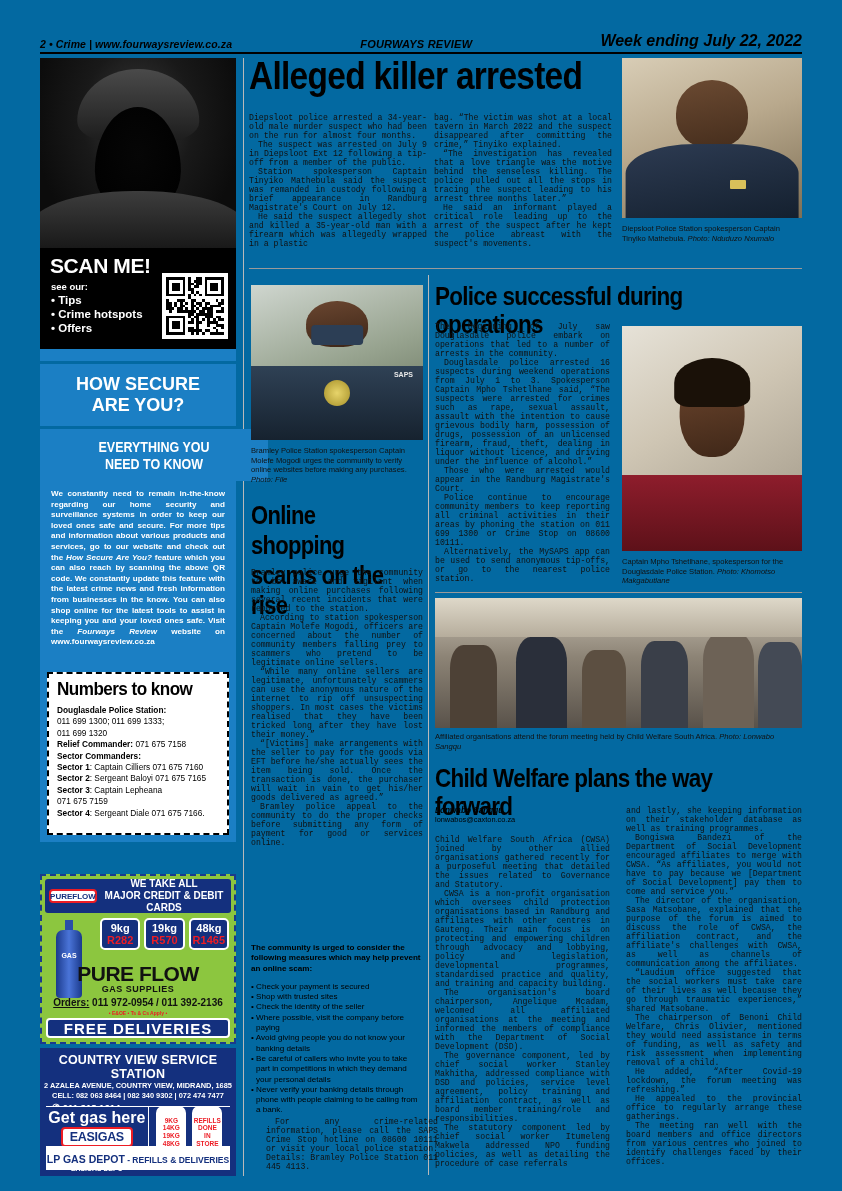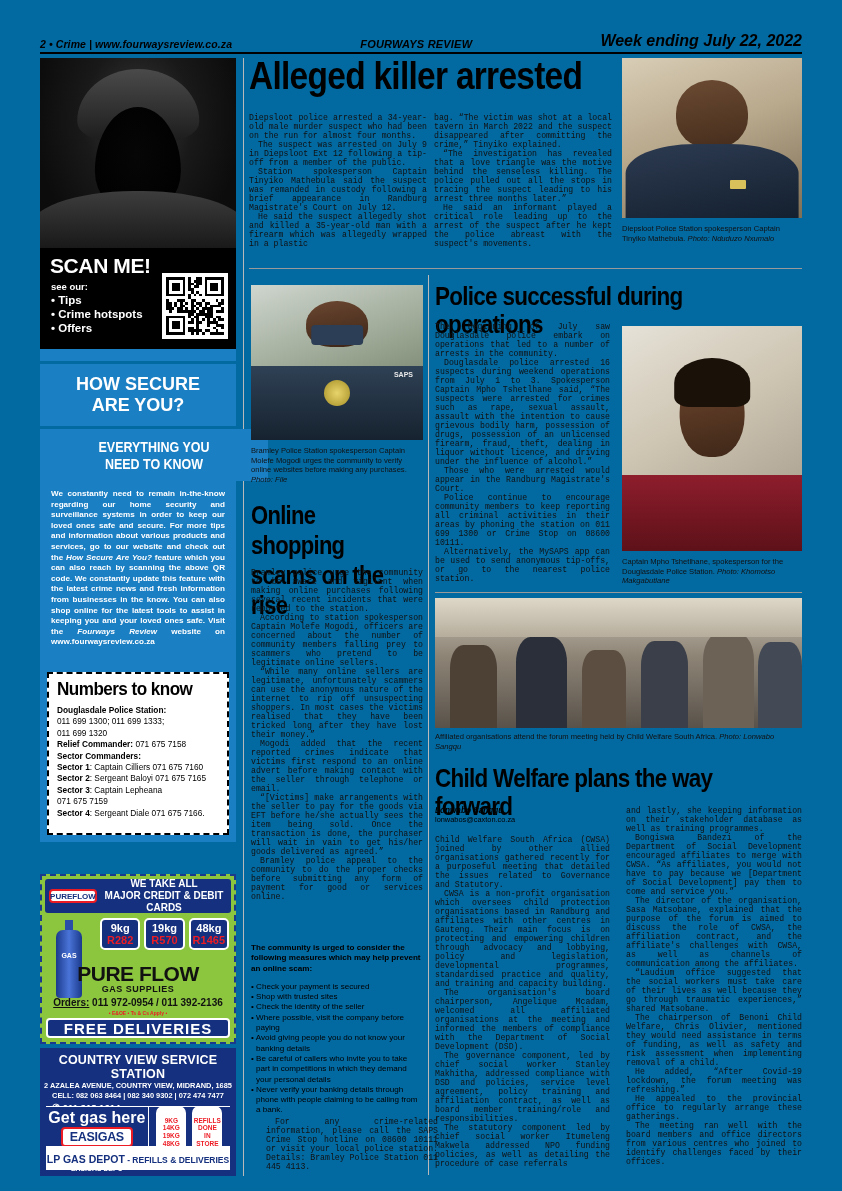--- a/index.html
+++ b/index.html
@@ -784,21 +784,20 @@
   <div class="caption" style="position:absolute; left:251px; top:446px; width:172px;">
     <span>Bramley Police Station spokesperson Captain Molefe Mogodi urges the community to verify online websites before making any purchases. </span><i>Photo: File</i>
   </div>
 
   <div class="headline hl-online" style="width:182px;">Online shopping scams on the rise</div>
 
   <div class="body-txt" style="position:absolute; left:251px; top:568px; width:172px;">
     <p class="noind">Bramley police urge the community to be aware and vigilant when making online purchases following several recent incidents that were reported to the station.</p>
     <p>According to station spokesperson Captain Molefe Mogodi, officers are concerned about the number of community members falling prey to scammers who pretend to be legitimate online sellers.</p>
     <p>“While many online sellers are legitimate, unfortunately scammers can use the anonymous nature of the internet to rip off unsuspecting shoppers. In most cases the victims realised that they have been tricked long after they have lost their money.”</p>
-    <p>Mogodi added that the recent reported crimes indicate that victims first respond to an online advert before making contact with the seller through telephone or email.</p>
     <p>“[Victims] make arrangements with the seller to pay for the goods via EFT before he/she actually sees the item being sold. Once the transaction is done, the purchaser will wait in vain to get his/her goods delivered as agreed.”</p>
     <p>Bramley police appeal to the community to do the proper checks before submitting any form of payment for good or services online.</p>
   </div>
 
   <div class="bullets" style="position:absolute; left:251px; top:943px; width:172px;">
     <span class="lead">The community is urged to consider the following measures which may help prevent an online scam:</span>
     <ul>
       <li>• Check your payment is secured</li>
       <li>• Shop with trusted sites</li>
       <li>• Check the identity of the seller</li>

